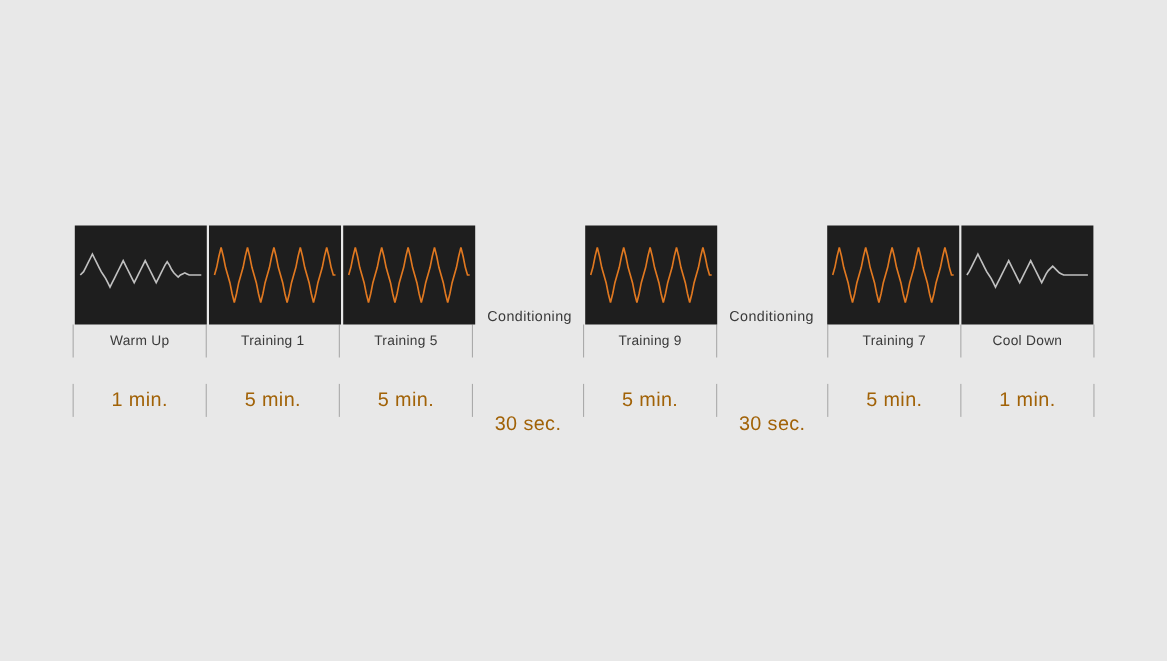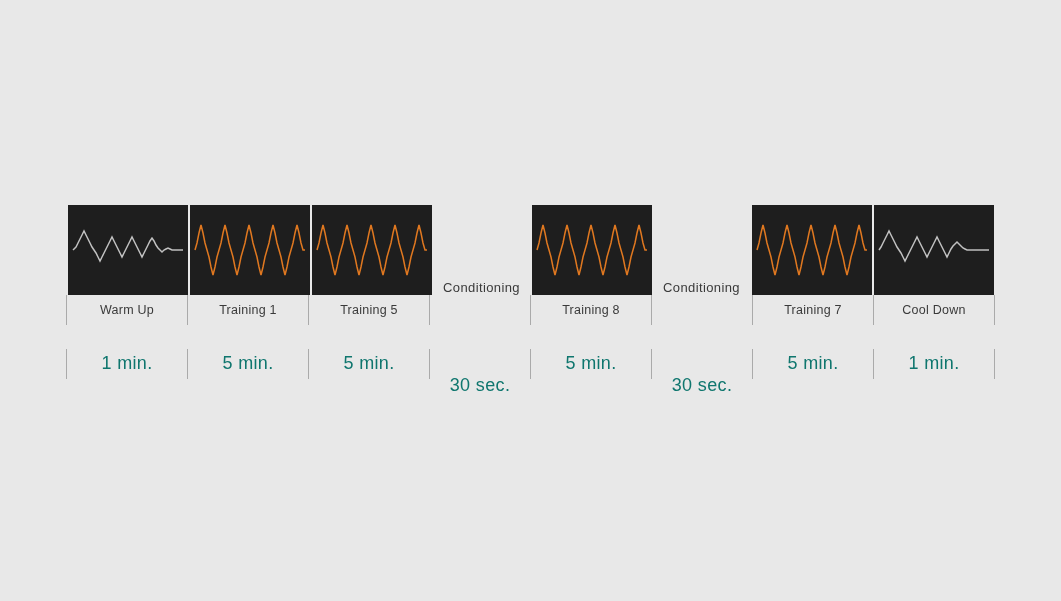--- a/index.html
+++ b/index.html
@@ -61,21 +61,21 @@
       letter-spacing: 0.02em;
     }
     .label-cell.conditioning-space {
       width: 100px;
     }
     .time-cell {
       width: 120px;
       text-align: center;
       font-size: 18px;
       font-weight: 500;
-      color: #0f766e;
+      color: #a16207;
       letter-spacing: 0.02em;
     }
     .time-cell.conditioning-space {
       width: 100px;
       margin-top: 44px;
     }
     .divider {
       width: 1px;
       height: 30px;
       background: #aaa;
@@ -155,21 +155,21 @@
   <div class="labels-row">
     <div class="divider"></div>
     <div class="label-cell">Warm Up</div>
     <div class="divider"></div>
     <div class="label-cell">Training 1</div>
     <div class="divider"></div>
     <div class="label-cell">Training 5</div>
     <div class="divider"></div>
     <div class="label-cell conditioning-space"></div>
     <div class="divider"></div>
-    <div class="label-cell">Training 8</div>
+    <div class="label-cell">Training 9</div>
     <div class="divider"></div>
     <div class="label-cell conditioning-space"></div>
     <div class="divider"></div>
     <div class="label-cell">Training 7</div>
     <div class="divider"></div>
     <div class="label-cell">Cool Down</div>
     <div class="divider"></div>
   </div>
 
   <div class="times-row">

